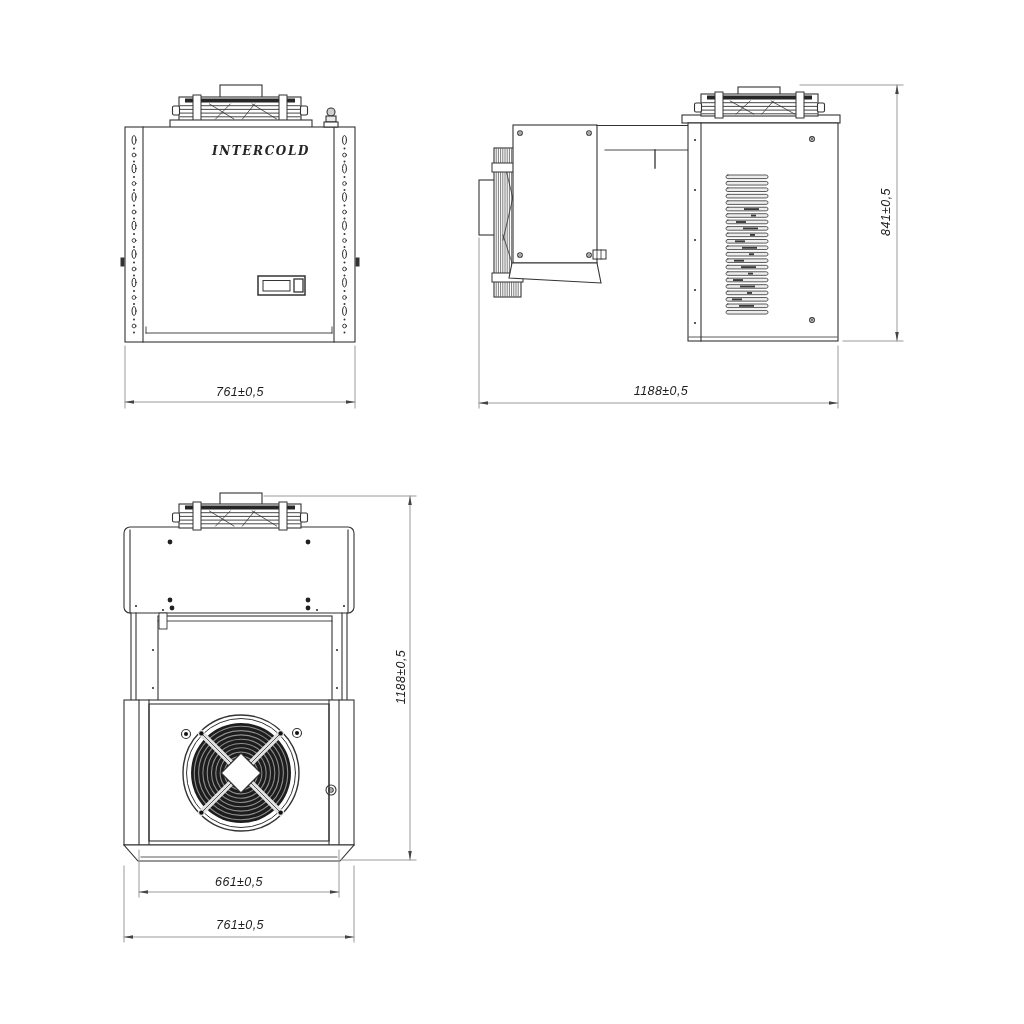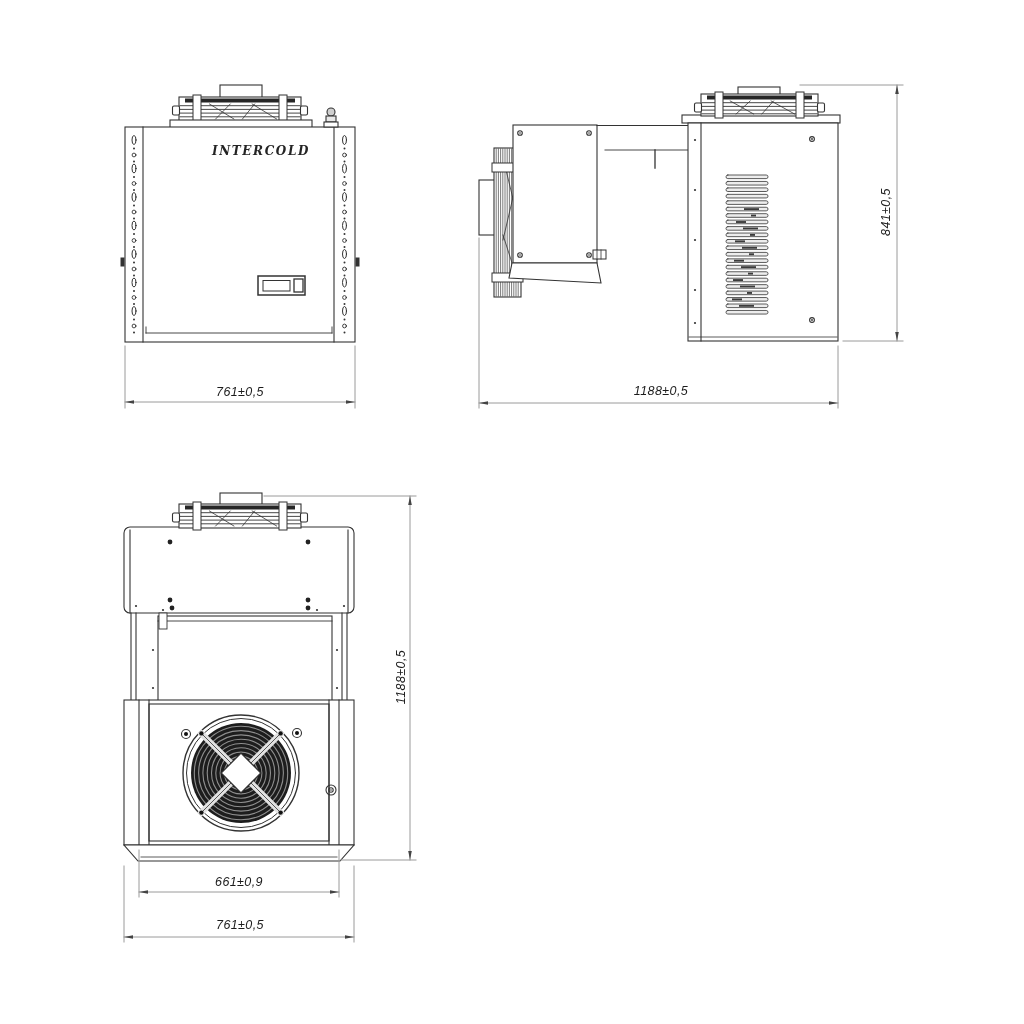--- a/index.html
+++ b/index.html
@@ -379,16 +379,16 @@
             <polygon points="410,860 408.2,851 411.8,851"></polygon>
           </g>
   </g>
  </g>
 </svg>
 
 <span class="brand" style="left:261px;top:151px">INTERCOLD</span>
 <span class="dim" style="left:240px;top:392px">761±0,5</span>
 <span class="dim" style="left:661px;top:391px">1188±0,5</span>
 <span class="dim vertical" style="left:886px;top:212px">841±0,5</span>
-<span class="dim" style="left:239px;top:882px">661±0,9</span>
+<span class="dim" style="left:239px;top:882px">661±0,5</span>
 <span class="dim" style="left:240px;top:925px">761±0,5</span>
 <span class="dim vertical" style="left:401px;top:677px">1188±0,5</span>
 </div>
 
 </body></html>

